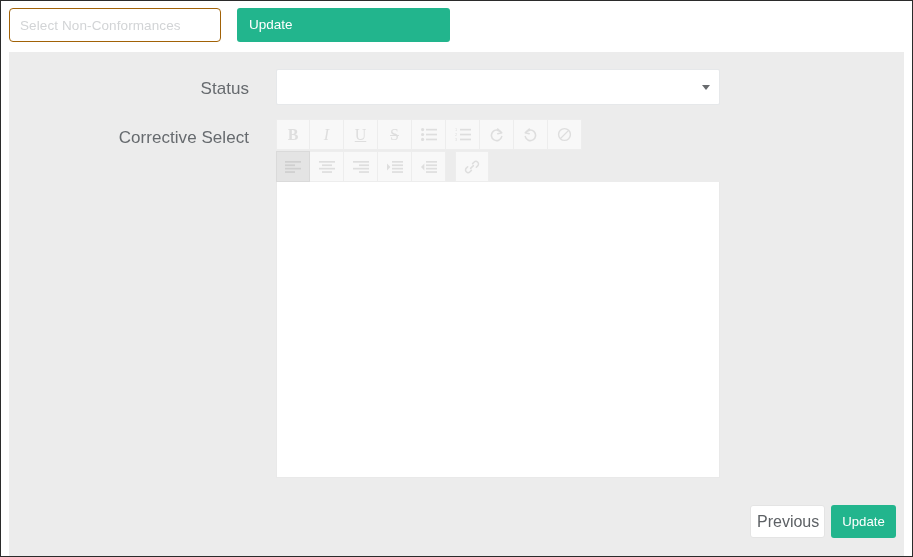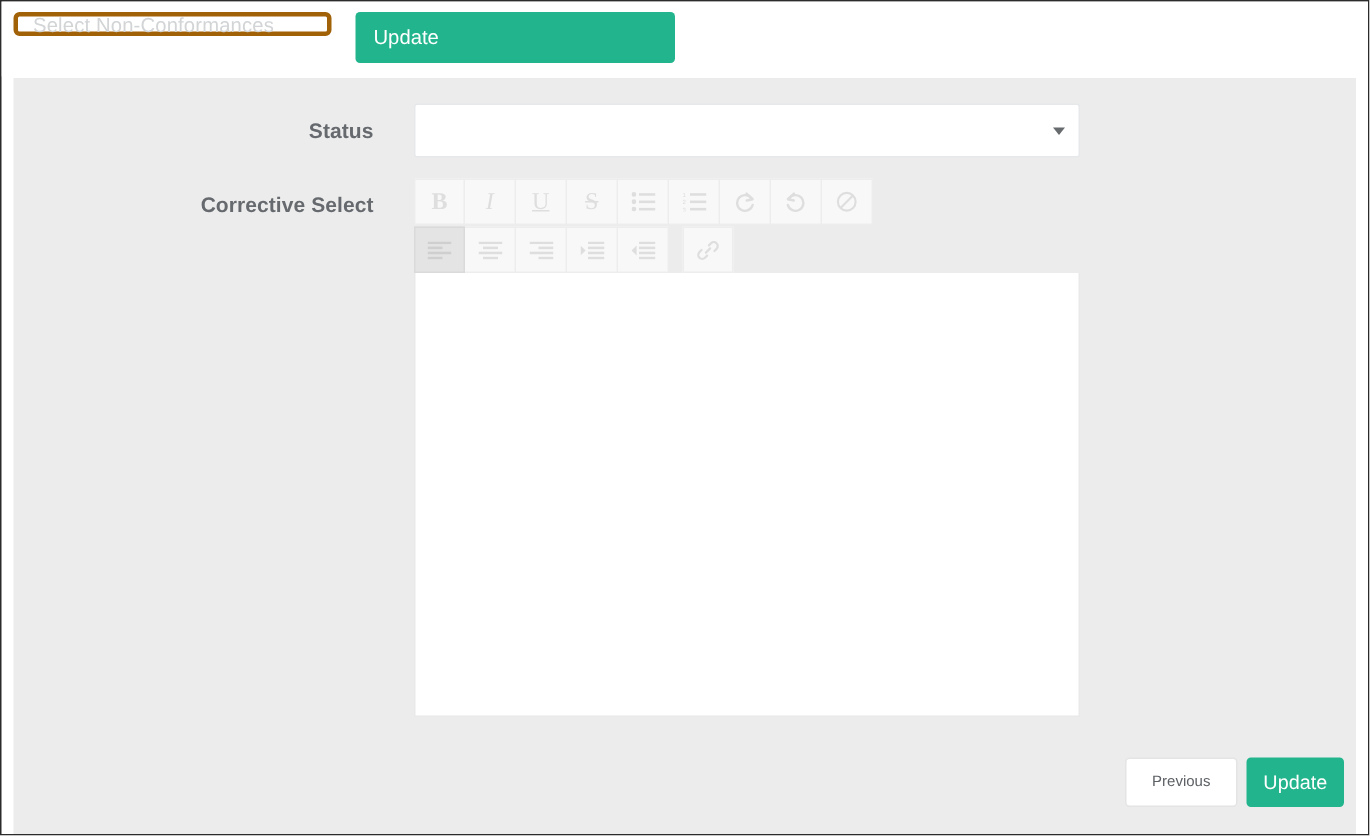--- a/index.html
+++ b/index.html
@@ -28,24 +28,24 @@
     left: 0; top: 0;
     width: 911px;
     height: 50px;
     background: #ffffff;
   }
   .nc-select {
     position: absolute;
     left: 8px;
     top: 7px;
     width: 212px;
-    height: 16px;
-    box-sizing: border-box;
-    background: #ffffff;
-    border: 3px solid #a16207;
+    height: 34px;
+    box-sizing: border-box;
+    background: #ffffff;
+    border: 1px solid #a16207;
     border-radius: 4px;
     padding: 0 10px;
     display: flex;
     align-items: center;
     cursor: text;
   }
   .nc-select .ph {
     font-size: 13.5px;
     color: #d2d4d6;
     letter-spacing: .1px;
@@ -83,22 +83,22 @@
   
   .row-status {
     position: absolute;
     left: 0;
     top: 17px;
     width: 100%;
     height: 38px;
   }
   .lbl {
     position: absolute;
-    font-size: 14px;
-    font-weight: bold;
+    font-size: 17px;
+    font-weight: normal;
     color: #666a6e;
     text-align: right;
     letter-spacing: .05px;
   }
   .lbl-status {
     left: 100px;
     top: 10px;
     width: 140px;
   }
   .status-select {
@@ -202,21 +202,21 @@
     align-items: center;
   }
   .btn-prev {
     width: 75px;
     height: 33px;
     box-sizing: border-box;
     background: #ffffff;
     border: 1px solid #e4e4e4;
     border-radius: 3px;
     color: #5d6165;
-    font-size: 10px;
+    font-size: 16px;
     font-family: "Liberation Sans", sans-serif;
     cursor: pointer;
     margin-right: 6px;
   }
   .btn-update-bot {
     width: 65px;
     height: 33px;
     box-sizing: border-box;
     background: #22b58d;
     border: none;

